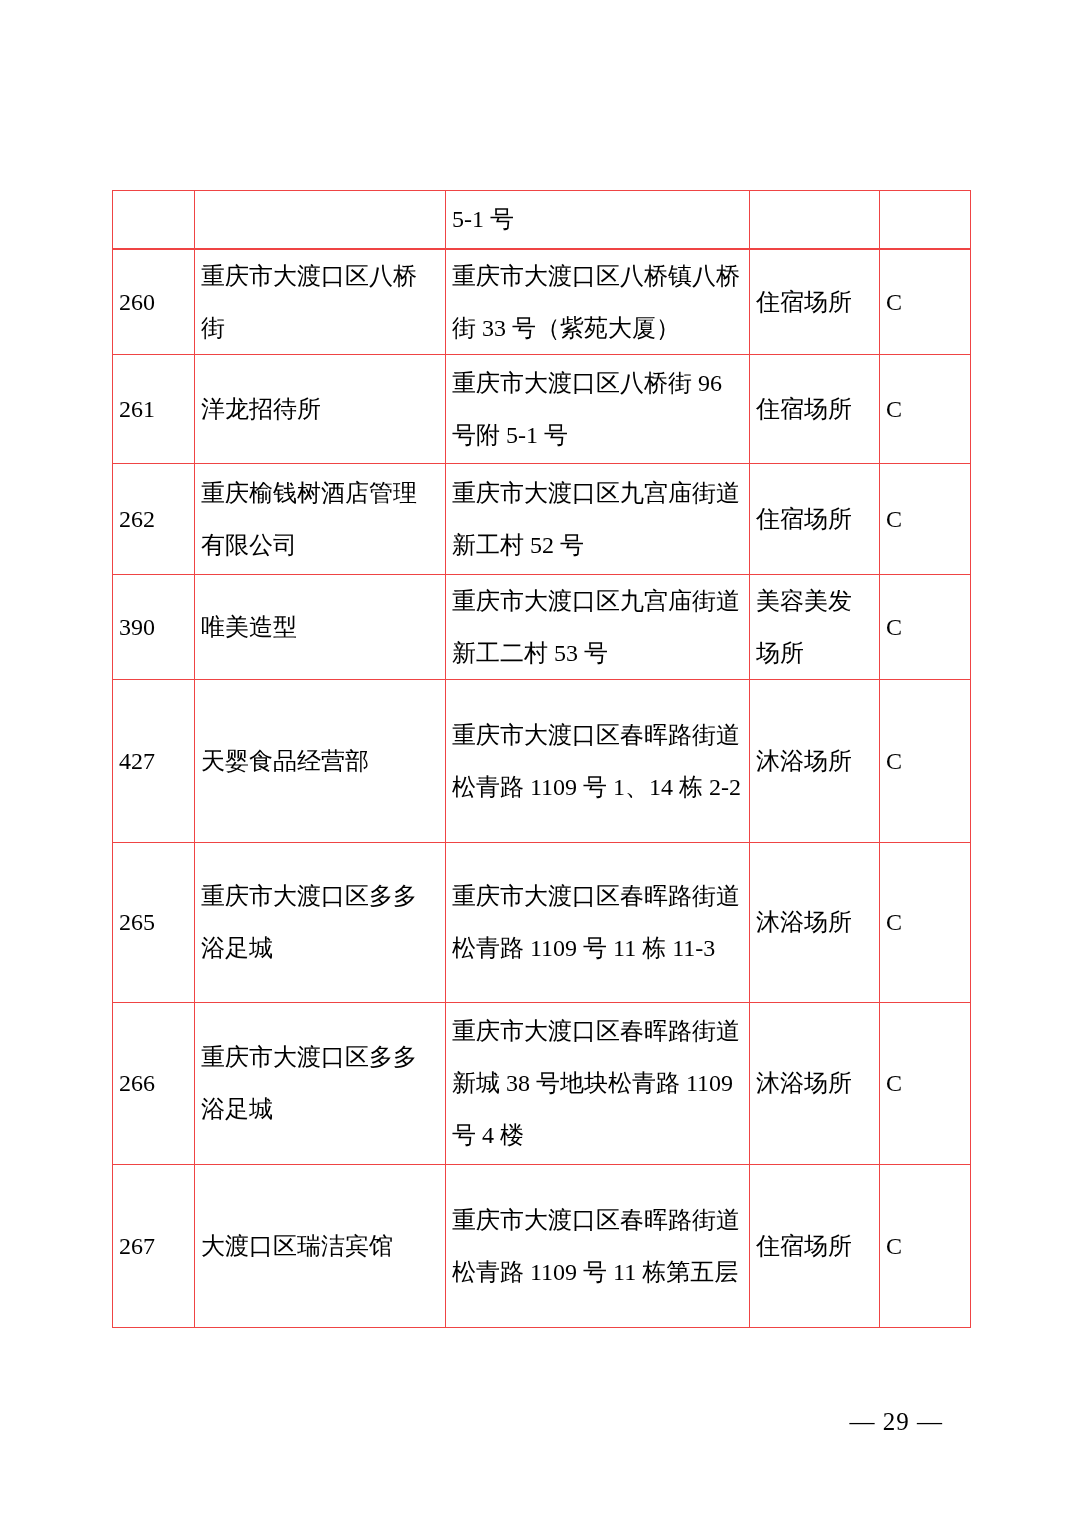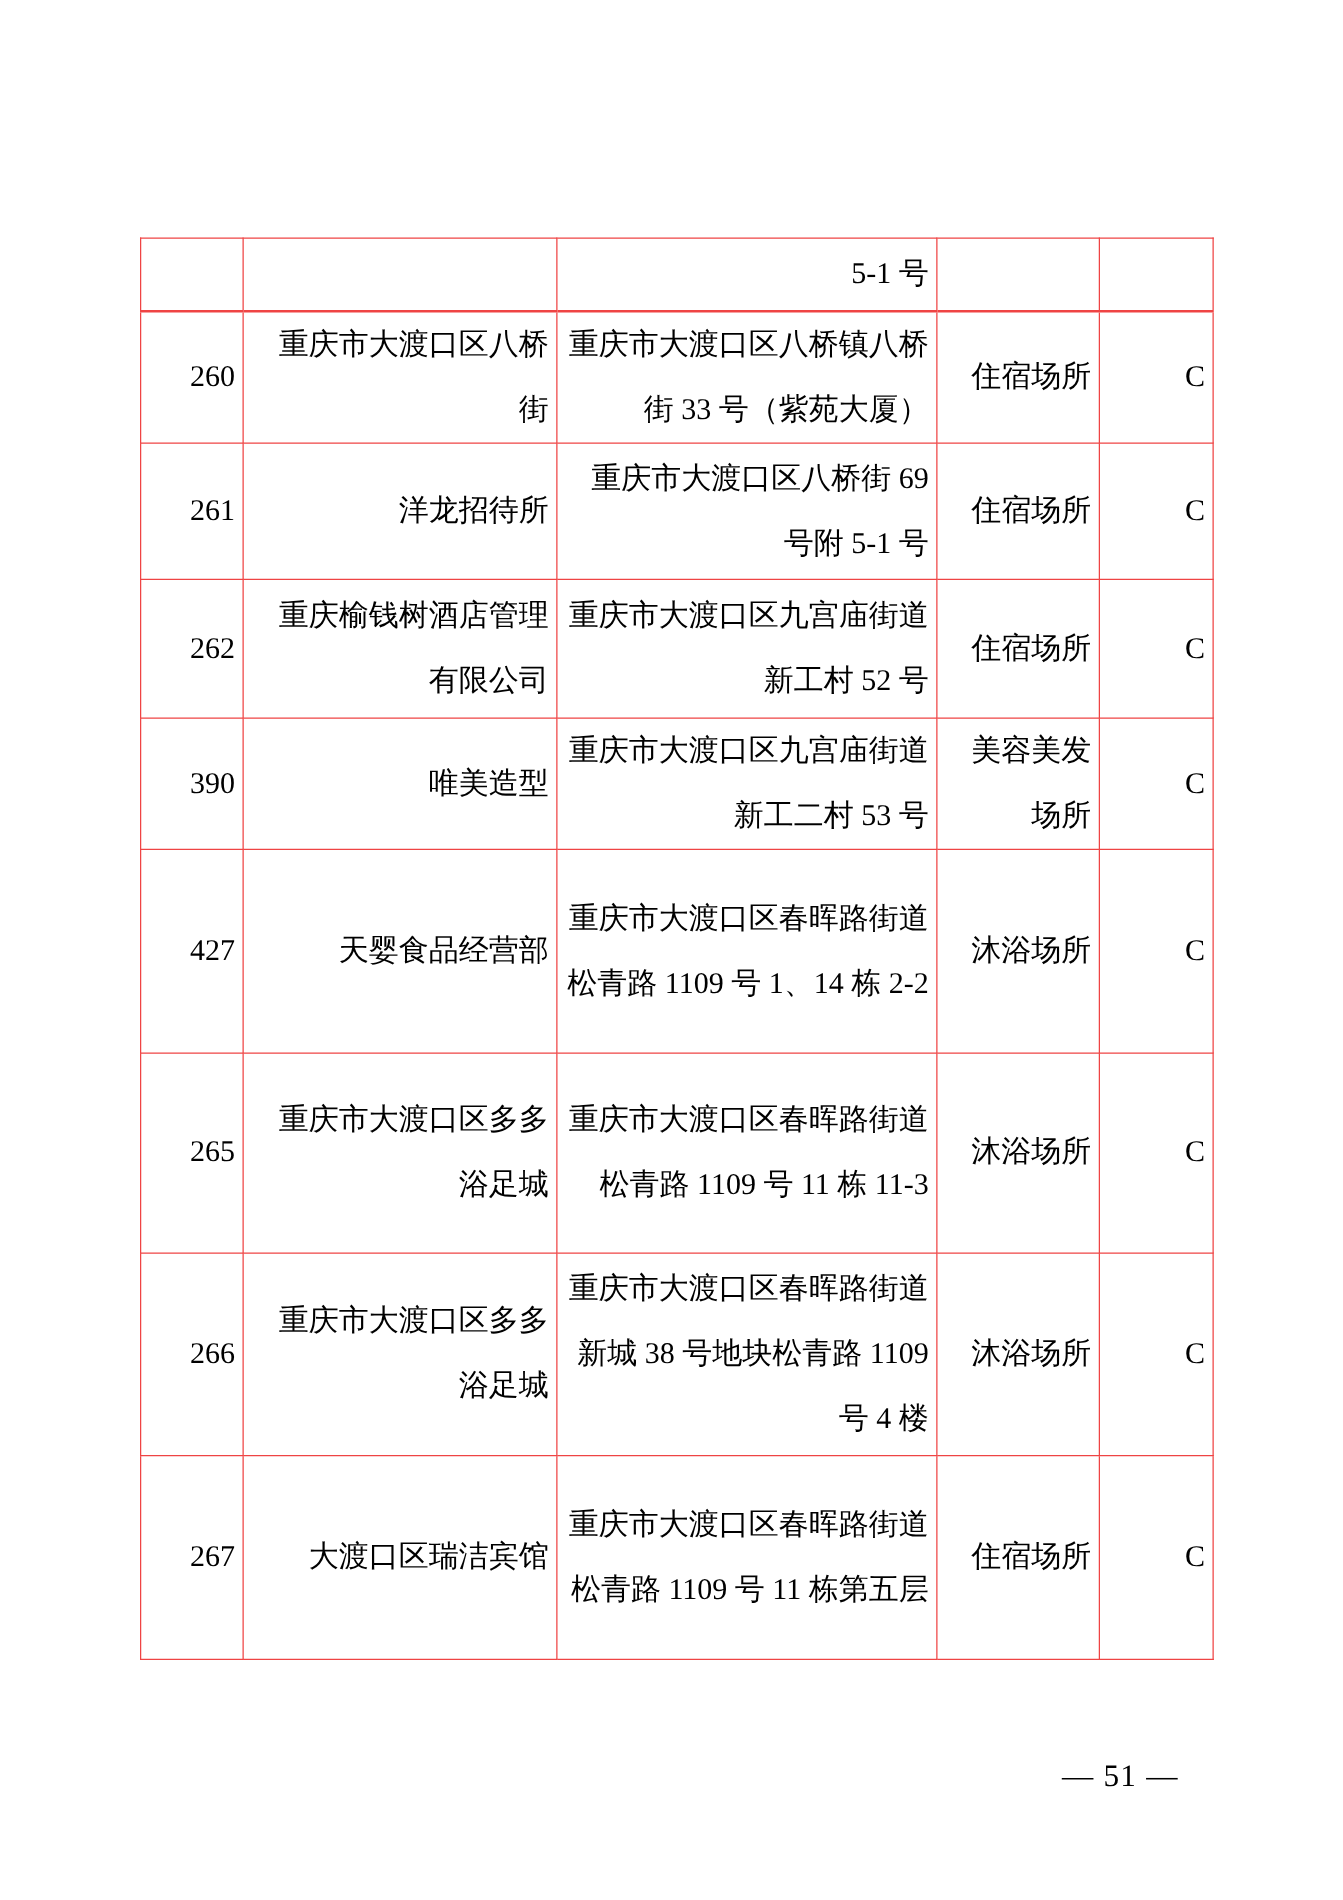--- a/index.html
+++ b/index.html
@@ -20,21 +20,21 @@
   table.doc-table {
     position: absolute;
     left: 112px;
     top: 190px;
     width: 858px;
     border-collapse: collapse;
     table-layout: fixed;
   }
   .doc-table td {
     border: 1px solid #ef4444;
-    text-align: right;
+    text-align: left;
     vertical-align: middle;
     font-size: 24px;
     line-height: 52px;
     padding: 0 6px;
     overflow: hidden;
     word-break: break-all;
   }
   
   tr.row-cont td { border-top-width: 1px; border-bottom-width: 2px; }
 
@@ -86,21 +86,21 @@
       <tr class="r-h105">
         <td>260</td>
         <td>重庆市大渡口区八桥街</td>
         <td>重庆市大渡口区八桥镇八桥街 33 号（紫苑大厦）</td>
         <td>住宿场所</td>
         <td>C</td>
       </tr>
       <tr class="r-h109">
         <td>261</td>
         <td>洋龙招待所</td>
-        <td>重庆市大渡口区八桥街 69 号附 5-1 号</td>
+        <td>重庆市大渡口区八桥街 96 号附 5-1 号</td>
         <td>住宿场所</td>
         <td>C</td>
       </tr>
       <tr class="r-h111">
         <td>262</td>
         <td>重庆榆钱树酒店管理有限公司</td>
         <td>重庆市大渡口区九宫庙街道新工村 52 号</td>
         <td>住宿场所</td>
         <td>C</td>
       </tr>
@@ -135,15 +135,15 @@
       <tr class="r-h163">
         <td>267</td>
         <td>大渡口区瑞洁宾馆</td>
         <td>重庆市大渡口区春晖路街道松青路 1109 号 11 栋第五层</td>
         <td>住宿场所</td>
         <td>C</td>
       </tr>
     </tbody>
   </table>
 
-  <div class="page-number">— 51 —</div>
+  <div class="page-number">— 29 —</div>
 
 </div>
 
 </body></html>

